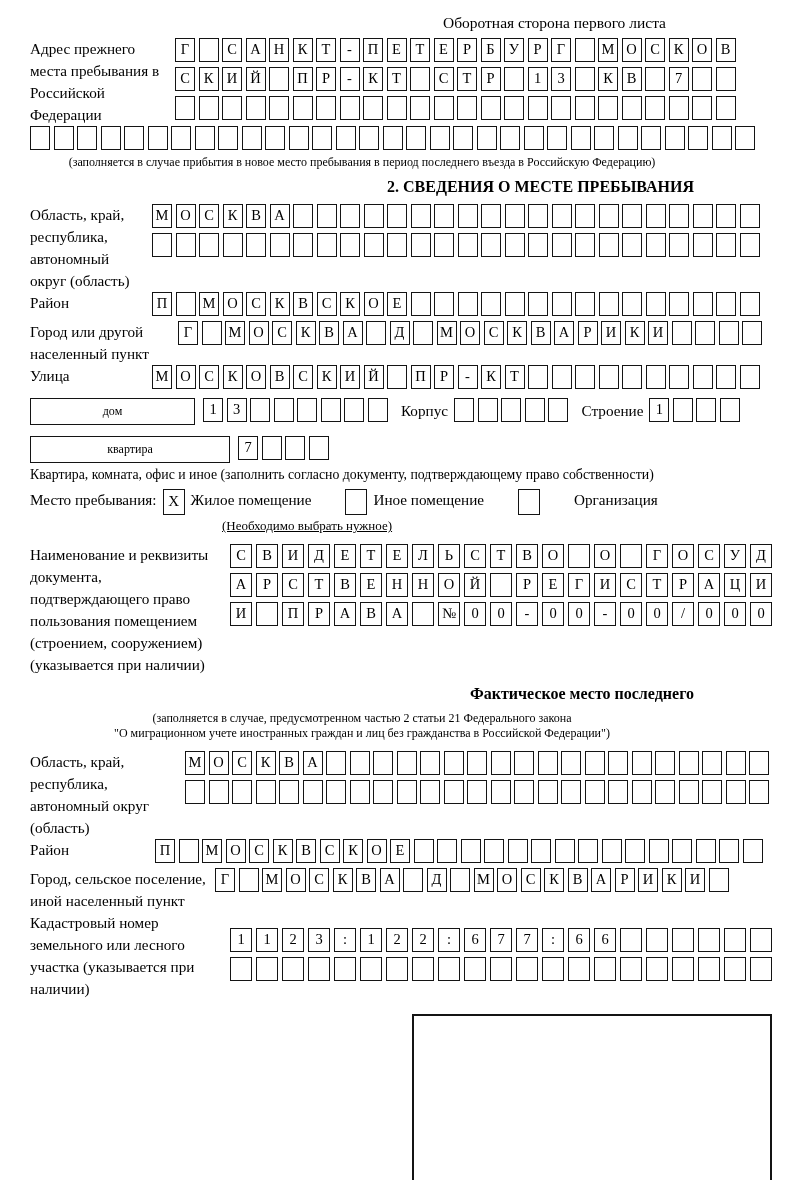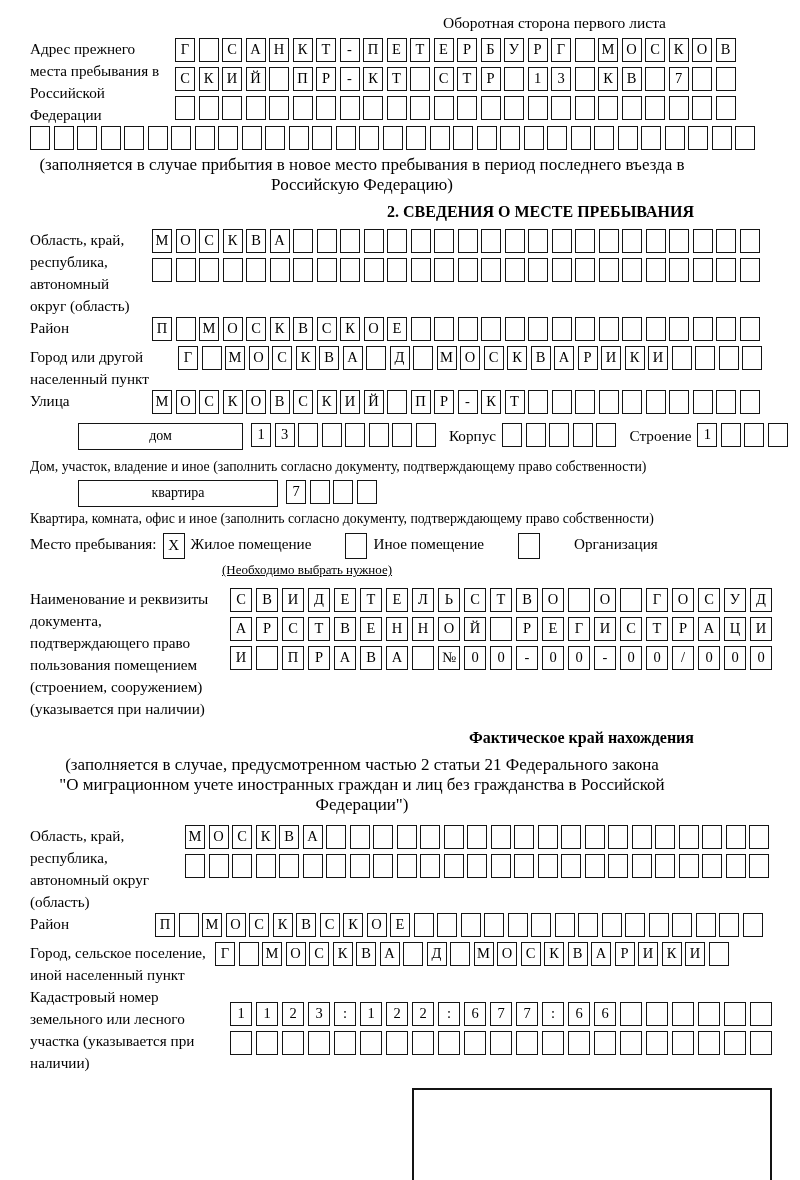--- a/index.html
+++ b/index.html
@@ -19,27 +19,27 @@
   .w125{flex:0 0 125px;}
   .w155{flex:0 0 155px;}
 
   .cellrow{white-space:nowrap;height:24px;margin-bottom:5px;}
   .cell{display:inline-block;box-sizing:border-box;width:20px;height:24px;
         border:1.6px solid #141414;margin-right:3.5px;text-align:center;
         font-size:14.5px;line-height:20px;vertical-align:top;}
   .wide .cell{width:22px;margin-right:4px;}
   .inlinecells{display:inline-block;vertical-align:top;}
 
-  .note{font-size:17px;}
+  .note{font-size:12px;}
   .center{text-align:center;}
   .sec-title{font-weight:bold;text-align:right;font-size:16px;margin:8px 0 8px 0;}
 
   .labelbox{display:inline-block;box-sizing:border-box;border:1.6px solid #141414;
-            height:27px;line-height:24px;text-align:center;font-size:14px;
-            vertical-align:top;margin-left:48px;}
+            height:27px;line-height:24px;text-align:center;font-size:12px;
+            vertical-align:top;}
   .lb165{width:165px;margin-right:8px;}
   .lb200{width:200px;margin-right:8px;}
   .inline-lbl{display:inline-block;font-size:15.2px;line-height:26px;
               vertical-align:top;margin:0 6px 8px 10px;}
 
   .houserow{margin:4px 0 2px 0;white-space:nowrap;}
   .subnote{font-size:13.8px;margin:1px 0 5px 0;}
 
   .stayrow{font-size:15.2px;margin-top:6px;white-space:nowrap;}
   .cbox{display:inline-block;box-sizing:border-box;width:22px;height:26px;
@@ -93,42 +93,41 @@
   </div>
 
   <div class="field">
     <div class="flabel w122">Улица</div>
     <div class="cellrow"><span class="cell">М</span><span class="cell">О</span><span class="cell">С</span><span class="cell">К</span><span class="cell">О</span><span class="cell">В</span><span class="cell">С</span><span class="cell">К</span><span class="cell">И</span><span class="cell">Й</span><span class="cell"></span><span class="cell">П</span><span class="cell">Р</span><span class="cell">-</span><span class="cell">К</span><span class="cell">Т</span><span class="cell"></span><span class="cell"></span><span class="cell"></span><span class="cell"></span><span class="cell"></span><span class="cell"></span><span class="cell"></span><span class="cell"></span><span class="cell"></span><span class="cell"></span></div>
   </div>
 
   <div class="houserow">
     <span class="labelbox lb165">дом</span><span class="inlinecells cellrow"><span class="cell">1</span><span class="cell">3</span><span class="cell"></span><span class="cell"></span><span class="cell"></span><span class="cell"></span><span class="cell"></span><span class="cell"></span></span><span class="inline-lbl">Корпус</span><span class="inlinecells cellrow"><span class="cell"></span><span class="cell"></span><span class="cell"></span><span class="cell"></span><span class="cell"></span></span><span class="inline-lbl">Строение</span><span class="inlinecells cellrow"><span class="cell">1</span><span class="cell"></span><span class="cell"></span><span class="cell"></span></span>
   </div>
-  <div class="subnote">Дом, участок, владение и иное (заполнить согласно документу, подтверждающему право собственности)</div>
 
   <div class="houserow">
     <span class="labelbox lb200">квартира</span><span class="inlinecells cellrow"><span class="cell">7</span><span class="cell"></span><span class="cell"></span><span class="cell"></span></span>
   </div>
   <div class="subnote">Квартира, комната, офис и иное (заполнить согласно документу, подтверждающему право собственности)</div>
 
   <div class="stayrow">
     <span>Место пребывания:</span><span class="cbox">X</span><span>Жилое помещение</span><span class="gap28"></span><span class="cbox"></span><span>Иное помещение</span><span class="gap28"></span><span class="cbox"></span><span class="gap28"></span><span>Организация</span>
   </div>
   <div class="staynote">(Необходимо выбрать нужное)</div>
 
   <div class="field wide">
     <div class="flabel w200">Наименование и реквизиты документа, подтверждающего право пользования помещением (строением, сооружением) (указывается при наличии)</div>
     <div>
       <div class="cellrow"><span class="cell">С</span><span class="cell">В</span><span class="cell">И</span><span class="cell">Д</span><span class="cell">Е</span><span class="cell">Т</span><span class="cell">Е</span><span class="cell">Л</span><span class="cell">Ь</span><span class="cell">С</span><span class="cell">Т</span><span class="cell">В</span><span class="cell">О</span><span class="cell"></span><span class="cell">О</span><span class="cell"></span><span class="cell">Г</span><span class="cell">О</span><span class="cell">С</span><span class="cell">У</span><span class="cell">Д</span></div>
       <div class="cellrow"><span class="cell">А</span><span class="cell">Р</span><span class="cell">С</span><span class="cell">Т</span><span class="cell">В</span><span class="cell">Е</span><span class="cell">Н</span><span class="cell">Н</span><span class="cell">О</span><span class="cell">Й</span><span class="cell"></span><span class="cell">Р</span><span class="cell">Е</span><span class="cell">Г</span><span class="cell">И</span><span class="cell">С</span><span class="cell">Т</span><span class="cell">Р</span><span class="cell">А</span><span class="cell">Ц</span><span class="cell">И</span></div>
       <div class="cellrow"><span class="cell">И</span><span class="cell"></span><span class="cell">П</span><span class="cell">Р</span><span class="cell">А</span><span class="cell">В</span><span class="cell">А</span><span class="cell"></span><span class="cell">№</span><span class="cell">0</span><span class="cell">0</span><span class="cell">-</span><span class="cell">0</span><span class="cell">0</span><span class="cell">-</span><span class="cell">0</span><span class="cell">0</span><span class="cell">/</span><span class="cell">0</span><span class="cell">0</span><span class="cell">0</span></div>
     </div>
   </div>
 
-  <div class="sec-title">Фактическое край нахождения</div>
+  <div class="sec-title">Фактическое место последнего</div>
   <div class="note center">(заполняется в случае, предусмотренном частью 2 статьи 21 Федерального закона</div>
   <div class="note center">"О миграционном учете иностранных граждан и лиц без гражданства в Российской Федерации")</div>
 
   <div class="field mt10">
     <div class="flabel w155">Область, край, республика, автономный округ (область)</div>
     <div>
       <div class="cellrow"><span class="cell">М</span><span class="cell">О</span><span class="cell">С</span><span class="cell">К</span><span class="cell">В</span><span class="cell">А</span><span class="cell"></span><span class="cell"></span><span class="cell"></span><span class="cell"></span><span class="cell"></span><span class="cell"></span><span class="cell"></span><span class="cell"></span><span class="cell"></span><span class="cell"></span><span class="cell"></span><span class="cell"></span><span class="cell"></span><span class="cell"></span><span class="cell"></span><span class="cell"></span><span class="cell"></span><span class="cell"></span><span class="cell"></span></div>
       <div class="cellrow"><span class="cell"></span><span class="cell"></span><span class="cell"></span><span class="cell"></span><span class="cell"></span><span class="cell"></span><span class="cell"></span><span class="cell"></span><span class="cell"></span><span class="cell"></span><span class="cell"></span><span class="cell"></span><span class="cell"></span><span class="cell"></span><span class="cell"></span><span class="cell"></span><span class="cell"></span><span class="cell"></span><span class="cell"></span><span class="cell"></span><span class="cell"></span><span class="cell"></span><span class="cell"></span><span class="cell"></span><span class="cell"></span></div>
     </div>
   </div>

